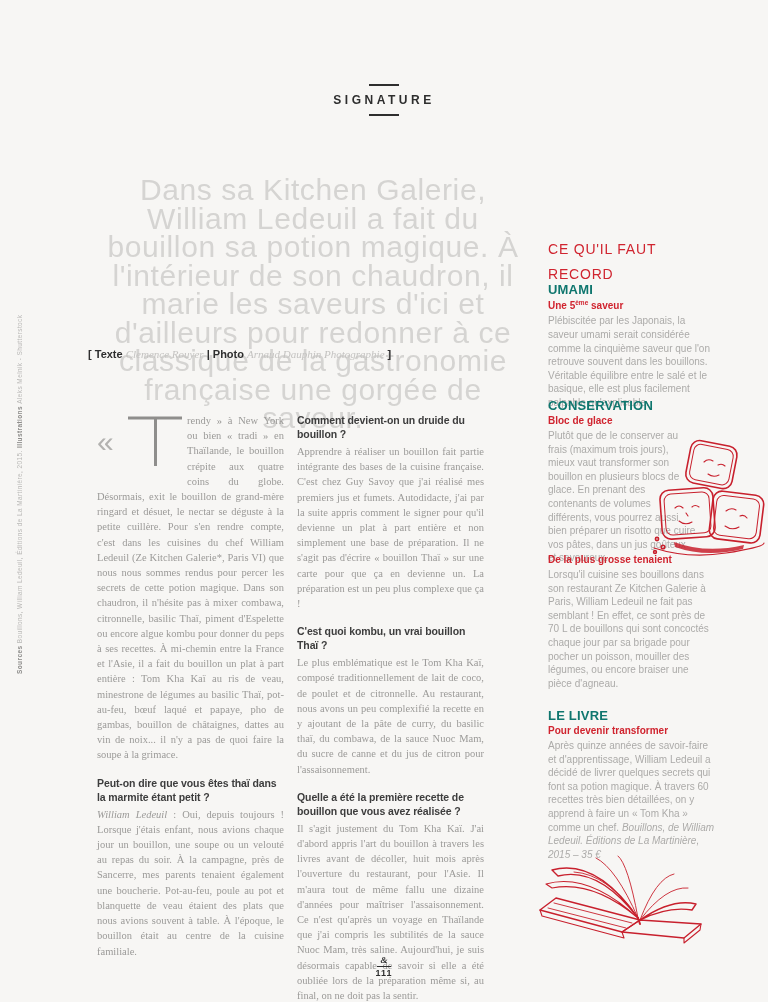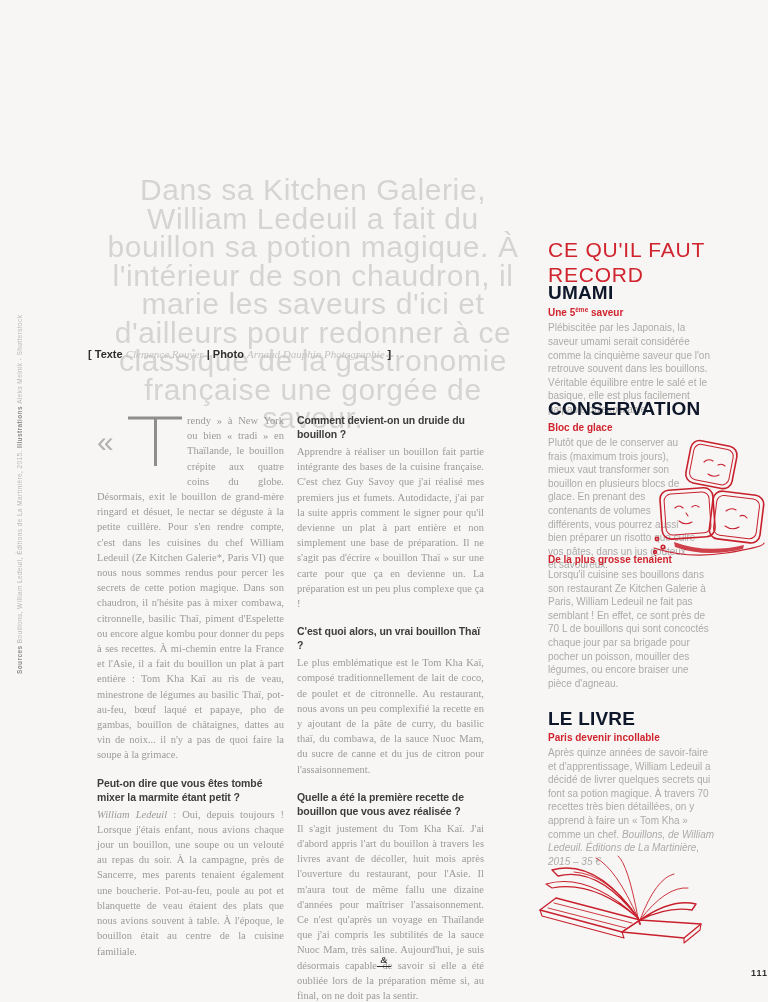--- a/index.html
+++ b/index.html
@@ -51,71 +51,76 @@
   .dropblock { float:left; width:90px; height:62px; position:relative; }
   .open-quote {
     position:absolute; left:0; top:14px; font-size:30px; line-height:30px;
     color:#b3b2b0; font-weight:300; font-family:"Liberation Sans", sans-serif;
   }
   .dropcap-t { position:absolute; left:30px; top:3px; }
   .answer-lead { font-style:italic; }
   
   .sb-title {
     position:absolute; left:548px; top:237px; width:190px;
-    font-size:21px; line-height:25px; letter-spacing:0.8px; color:#d0242f; font-weight:500;
+    font-size:14px; line-height:25px; letter-spacing:0.8px; color:#d0242f; font-weight:500;
   }
   .sb-sec { position:absolute; left:548px; width:182px; }
-  .sb-sec .h { font-size:19px; font-weight:bold; color:#0f172a; letter-spacing:0.2px; }
+  .sb-sec .h { font-size:13px; font-weight:bold; color:#0f766e; letter-spacing:0.2px; }
   .sb-sec .sub { font-size:10px; font-weight:bold; color:#d0242f; margin:2px 0 3px 0; }
   .sb-sec .sub sup { font-size:6.5px; }
   .sb-sec .bd { font-size:10px; line-height:13.6px; color:#acaba9; }
   .sec-umami { top:282px; } .sec-umami .bd { width:168px; }
   .sec-conservation { top:398px; } .sec-conservation .bd { width:148px; }
   .sec-record { top:552px; } .sec-record .bd { width:162px; }
   .sec-livre { top:708px; } .sec-livre .bd { width:168px; }
   .bd .it { font-style:italic; }
   .illu { position:absolute; }
   .illu-ice { left:648px; top:436px; }
   .illu-book { left:538px; top:850px; }
   
   .folio { position:absolute; left:0; bottom:24px; width:768px; text-align:center; color:#2e2e2e; }
   .folio .sym { font-family:"Liberation Serif", serif; font-style:italic; font-weight:bold; font-size:9px; display:block; }
   .folio .rule { width:14px; height:1px; background:#2e2e2e; margin:1px auto; }
-  .folio .num { font-size:9px; font-weight:bold; letter-spacing:1px; display:block;text-align:right; }
+  .folio .num { font-size:9px; font-weight:bold; letter-spacing:1px; display:block; }
 </style>
 </head>
 <body>
 
 <div class="page">
 
+  <div class="header">
+    <div class="rule"></div>
+    <span class="kicker">SIGNATURE</span>
+    <div class="rule"></div>
+  </div>
 
   <div class="intro">Dans sa Kitchen Galerie, William Ledeuil a fait du bouillon sa potion magique. À l'intérieur de son chaudron, il marie les saveurs d'ici et d'ailleurs pour redonner à ce classique de la gastronomie française une gorgée de saveur.</div>
 
   <div class="credit"><b>[ </b><b>Texte </b><span class="name">Clemence Rouyer</span><b> | </b><b>Photo </b><span class="name">Arnaud Dauphin Photographie</span><b> ]</b></div>
 
   <div class="sources"><b>Sources </b><span>Bouillons, William Ledeuil, Éditions de La Martinière, 2015. </span><b>Illustrations </b><span>Aleks Melnik - Shutterstock</span></div>
 
   <div class="col col-1">
     <p>
       <span class="dropblock">
         <span class="open-quote">«</span>
         <svg class="dropcap-t" width="56" height="50" viewBox="0 0 56 50">
           <line x1="1" y1="2" x2="55" y2="2" stroke="#8f8e8c" stroke-width="3"></line>
           <line x1="28.5" y1="2" x2="28.5" y2="50" stroke="#8f8e8c" stroke-width="3"></line>
         </svg>
       </span><span>rendy » à New York ou bien « tradi » en Thaïlande, le bouillon crépite aux quatre coins du globe. Désormais, exit le bouillon de grand-mère ringard et désuet, le nectar se déguste à la petite cuillère. Pour s'en rendre compte, c'est dans les cuisines du chef William Ledeuil (Ze Kitchen Galerie*, Paris VI) que nous nous sommes rendus pour percer les secrets de cette potion magique. Dans son chaudron, il n'hésite pas à mixer combawa, citronnelle, basilic Thaï, piment d'Espelette ou encore algue kombu pour donner du peps à ses recettes. À mi-chemin entre la France et l'Asie, il a fait du bouillon un plat à part entière : Tom Kha Kaï au ris de veau, minestrone de légumes au basilic Thaï, pot-au-feu, bœuf laqué et papaye, pho de gambas, bouillon de châtaignes, dattes au vin de noix... il n'y a pas de quoi faire la soupe à la grimace.</span>
     </p>
-    <p class="question">Peut-on dire que vous êtes tombé mixer la marmite étant petit ?</p>
+    <p class="question">Peut-on dire que vous êtes thaï dans la marmite étant petit ?</p>
     <p><span class="answer-lead">William Ledeuil</span><span> : Oui, depuis toujours ! Lorsque j'étais enfant, nous avions chaque jour un bouillon, une soupe ou un velouté au repas du soir. À la campagne, près de Sancerre, mes parents tenaient également une boucherie. Pot-au-feu, poule au pot et blanquette de veau étaient des plats que nous avions souvent à table. À l'époque, le bouillon était au centre de la cuisine familiale.</span></p>
   </div>
 
   <div class="col col-2">
     <p class="question first">Comment devient-on un druide du bouillon ?</p>
     <p>Apprendre à réaliser un bouillon fait partie intégrante des bases de la cuisine française. C'est chez Guy Savoy que j'ai réalisé mes premiers jus et fumets. Autodidacte, j'ai par la suite appris comment le signer pour qu'il devienne un plat à part entière et non simplement une base de préparation. Il ne s'agit pas d'écrire « bouillon Thaï » sur une carte pour que ça en devienne un. La préparation est un peu plus complexe que ça !</p>
-    <p class="question">C'est quoi alors, un vrai bouillon Thaï ?</p>
+    <p class="question">C'est quoi kombu, un vrai bouillon Thaï ?</p>
     <p>Le plus emblématique est le Tom Kha Kaï, composé traditionnellement de lait de coco, de poulet et de citronnelle. Au restaurant, nous avons un peu complexifié la recette en y ajoutant de la pâte de curry, du basilic thaï, du combawa, de la sauce Nuoc Mam, du sucre de canne et du jus de citron pour l'assaisonnement.</p>
     <p class="question">Quelle a été la première recette de bouillon que vous avez réalisée ?</p>
     <p>Il s'agit justement du Tom Kha Kaï. J'ai d'abord appris l'art du bouillon à travers les livres avant de décoller, huit mois après l'ouverture du restaurant, pour l'Asie. Il m'aura tout de même fallu une dizaine d'années pour maîtriser l'assaisonnement. Ce n'est qu'après un voyage en Thaïlande que j'ai compris les subtilités de la sauce Nuoc Mam, très saline. Aujourd'hui, je suis désormais capable de savoir si elle a été oubliée lors de la préparation même si, au final, on ne doit pas la sentir.</p>
   </div>
 
   <div class="sb-title">
     <span>CE QU'IL FAUT</span><br>
     <span>RECORD</span>
   </div>
 
@@ -131,22 +136,22 @@
     <div class="bd">Plutôt que de le conserver au frais (maximum trois jours), mieux vaut transformer son bouillon en plusieurs blocs de glace. En prenant des contenants de volumes différents, vous pourrez aussi bien préparer un risotto que cuire vos pâtes, dans un jus goûteux et savoureux.</div>
   </div>
 
   <div class="sb-sec sec-record">
     <div class="sub">De la plus grosse tenaient</div>
     <div class="bd">Lorsqu'il cuisine ses bouillons dans son restaurant Ze Kitchen Galerie à Paris, William Ledeuil ne fait pas semblant ! En effet, ce sont près de 70 L de bouillons qui sont concoctés chaque jour par sa brigade pour pocher un poisson, mouiller des légumes, ou encore braiser une pièce d'agneau.</div>
   </div>
 
   <div class="sb-sec sec-livre">
     <div class="h">LE LIVRE</div>
-    <div class="sub">Paris devenir incollable</div>
-    <div class="bd"><span>Après quinze années de savoir-faire et d'apprentissage, William Ledeuil a décidé de livrer quelques secrets qui font sa potion magique. À travers 70 recettes très bien détaillées, on y apprend à faire un « Tom Kha » comme un chef. </span><span class="it">Bouillons, de William Ledeuil. Éditions de La Martinière, 2015 – 35 €</span></div>
+    <div class="sub">Pour devenir transformer</div>
+    <div class="bd"><span>Après quinze années de savoir-faire et d'apprentissage, William Ledeuil a décidé de livrer quelques secrets qui font sa potion magique. À travers 60 recettes très bien détaillées, on y apprend à faire un « Tom Kha » comme un chef. </span><span class="it">Bouillons, de William Ledeuil. Éditions de La Martinière, 2015 – 35 €</span></div>
   </div>
 
   <svg class="illu illu-ice" width="120" height="128" viewBox="0 0 120 128" fill="none" stroke="#c8202d" stroke-width="1.6" stroke-linecap="round" stroke-linejoin="round">
 
     <path d="M6 112 Q40 123 78 117 T116 107" stroke-width="1.2"></path>
     <path d="M26 106 Q58 118 96 109 L95 113 Q58 122 27 111 Z" fill="#c8202d" stroke="none" opacity="0.85"></path>
 
     <circle cx="9" cy="103" r="1.6"></circle>
       <circle cx="15" cy="111" r="1.8"></circle>
       <circle cx="7" cy="116" r="1.4"></circle>

